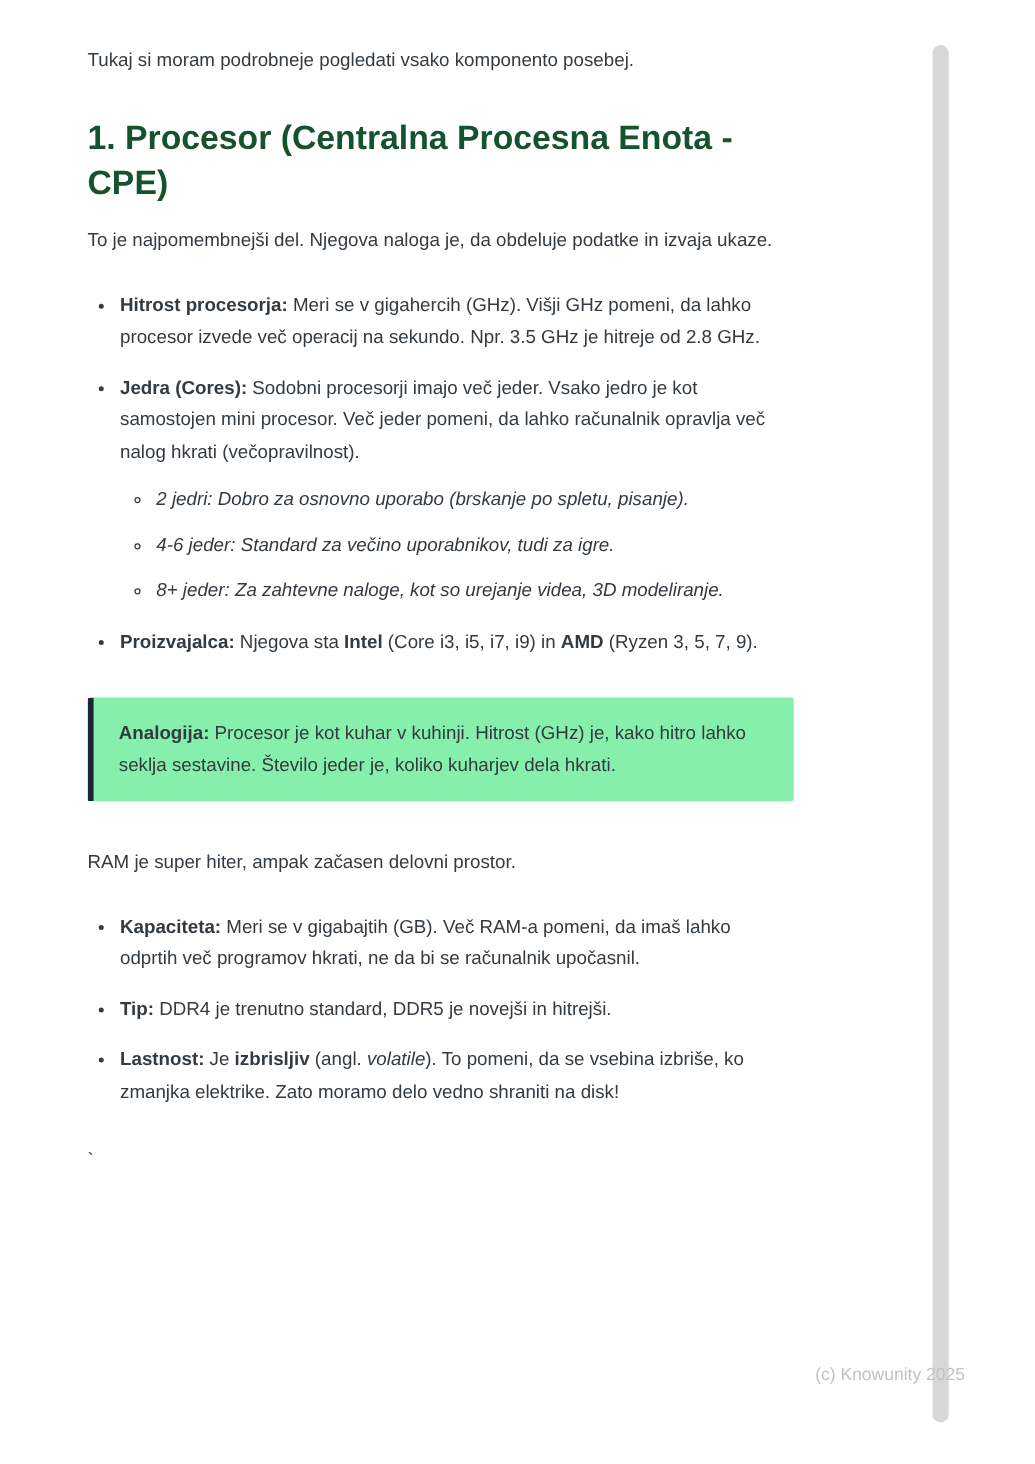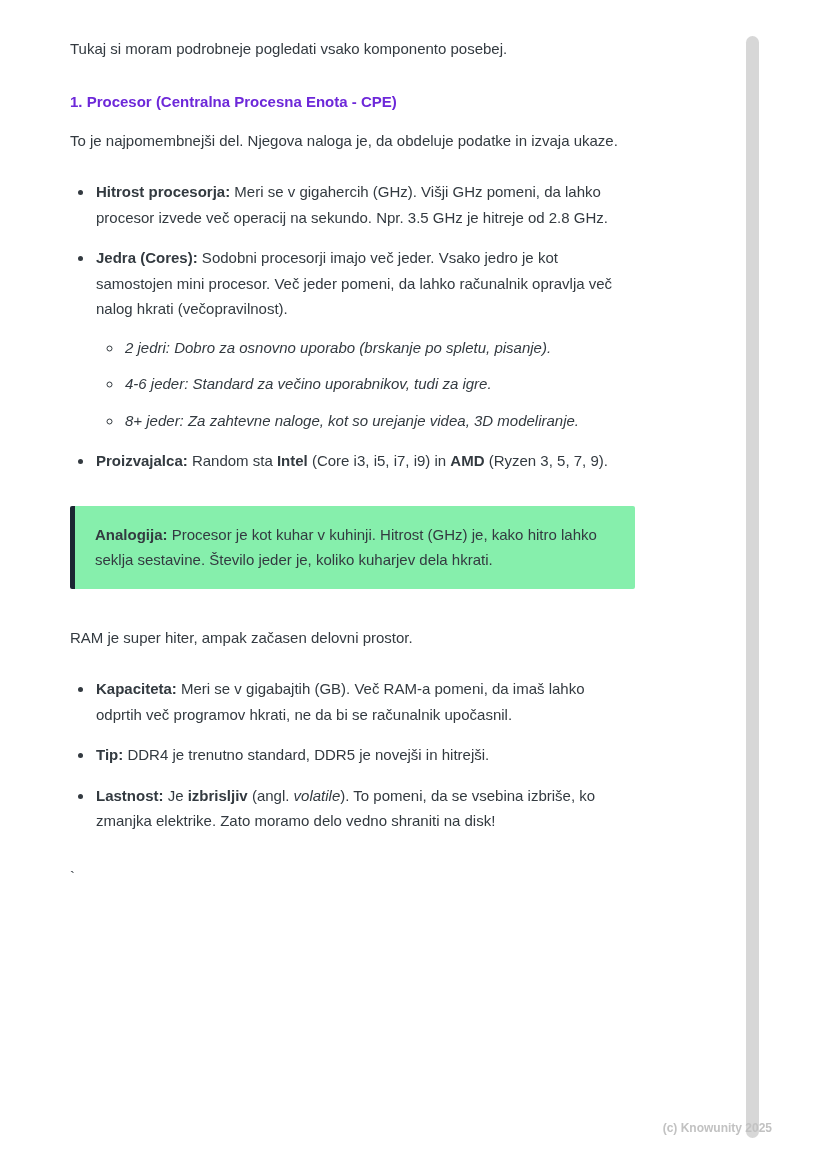--- a/index.html
+++ b/index.html
@@ -15,23 +15,23 @@
   .content {
     position: absolute;
     left: 70px;
     top: 36px;
     width: 565px;
     font-size: 15px;
     line-height: 1.7;
   }
   .intro { margin: 0 0 26px 0; }
   h1.sec-heading {
-    font-size: 15px;
+    font-size: 27px;
     font-weight: 600;
-    color: #6d28d9;
+    color: #14532d;
     line-height: 1.35;
     margin: 30px 0 16px 0;
   }
   p.body-para { margin: 0 0 16px 0; }
   ul.top-list {
     list-style: disc;
     margin: 26px 12px 30px 0;
     padding-left: 24px;
   }
   ul.top-list > li { margin-bottom: 15px; padding-left: 2px; }
@@ -48,25 +48,24 @@
     background: #86efac;
     border-left: 5px solid #1c2733;
     border-radius: 2px;
     padding: 16px 20px;
     margin: 32px 0 36px 0;
   }
   .stray { margin: 28px 0 0 0; }
   .footer-note {
     position: absolute;
     right: 56px;
-    bottom: 36px;
-    font-size: 12px;
+    bottom: 64px;
+    font-size: 14px;
     color: #c2c2c2;
     z-index: 2;
-    font-weight: bold;
   }
   .scrollbar-thumb {
     position: absolute;
     left: 746px;
     top: 36px;
     width: 13px;
     height: 1102px;
     background: #d7d7d7;
     border-radius: 7px;
     z-index: 1;
@@ -91,21 +90,21 @@
       </li>
       <li>
         <span class="b">Jedra (Cores):</span><span> Sodobni procesorji imajo več jeder. Vsako jedro je kot samostojen mini procesor. Več jeder pomeni, da lahko računalnik opravlja več nalog hkrati (večopravilnost).</span>
         <ul class="sub-list">
           <li><span>2 jedri: Dobro za osnovno uporabo (brskanje po spletu, pisanje).</span></li>
           <li><span>4-6 jeder: Standard za večino uporabnikov, tudi za igre.</span></li>
           <li><span>8+ jeder: Za zahtevne naloge, kot so urejanje videa, 3D modeliranje.</span></li>
         </ul>
       </li>
       <li>
-        <span class="b">Proizvajalca:</span><span> Random sta </span><span class="b">Intel</span><span> (Core i3, i5, i7, i9) in </span><span class="b">AMD</span><span> (Ryzen 3, 5, 7, 9).</span>
+        <span class="b">Proizvajalca:</span><span> Njegova sta </span><span class="b">Intel</span><span> (Core i3, i5, i7, i9) in </span><span class="b">AMD</span><span> (Ryzen 3, 5, 7, 9).</span>
       </li>
     </ul>
 
     <div class="callout">
       <span class="b">Analogija:</span><span> Procesor je kot kuhar v kuhinji. Hitrost (GHz) je, kako hitro lahko seklja sestavine. Število jeder je, koliko kuharjev dela hkrati.</span>
     </div>
 
 
     <p class="body-para">RAM je super hiter, ampak začasen delovni prostor.</p>
 

